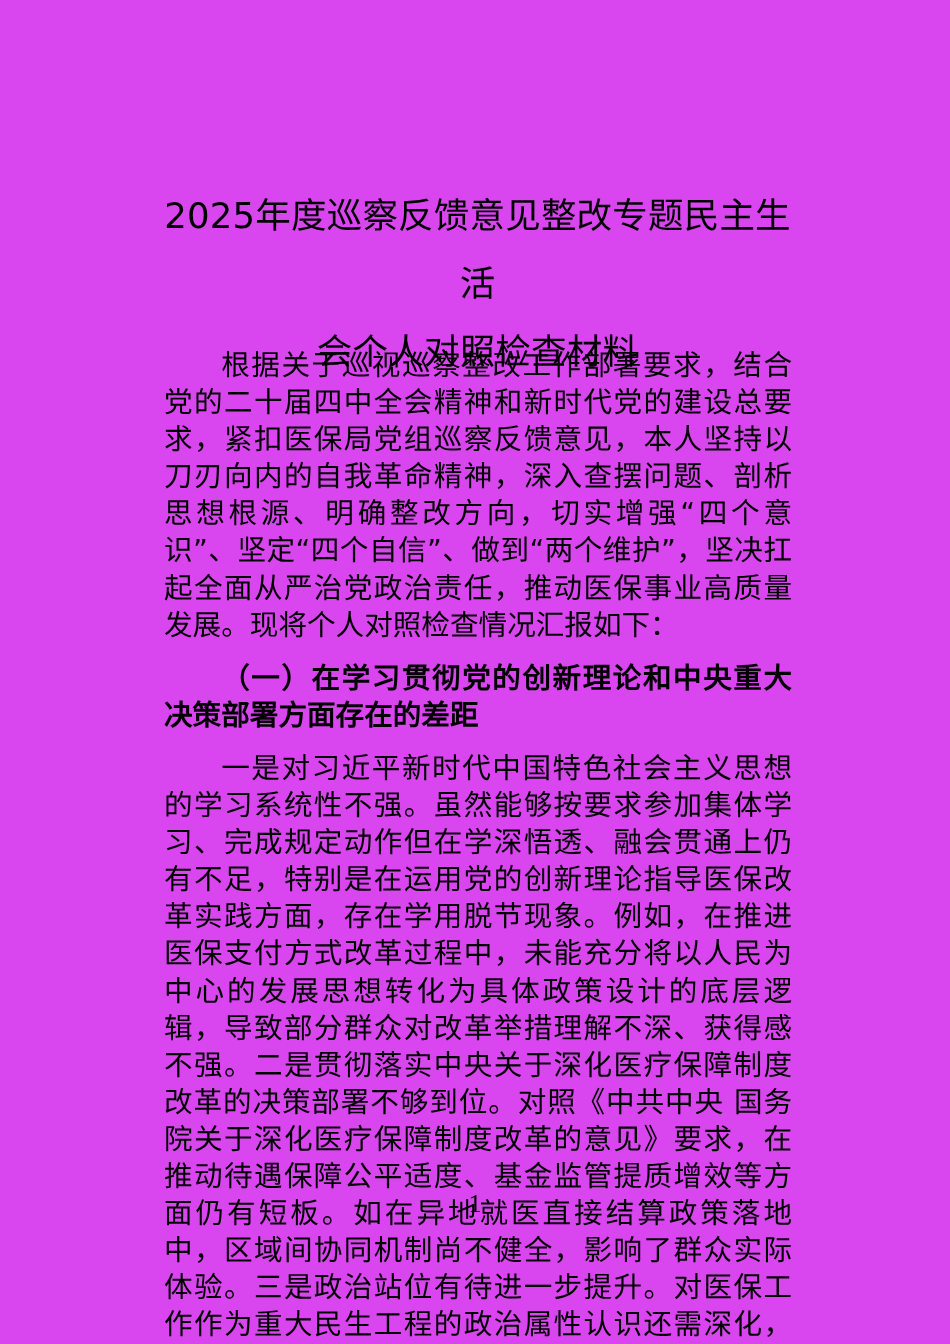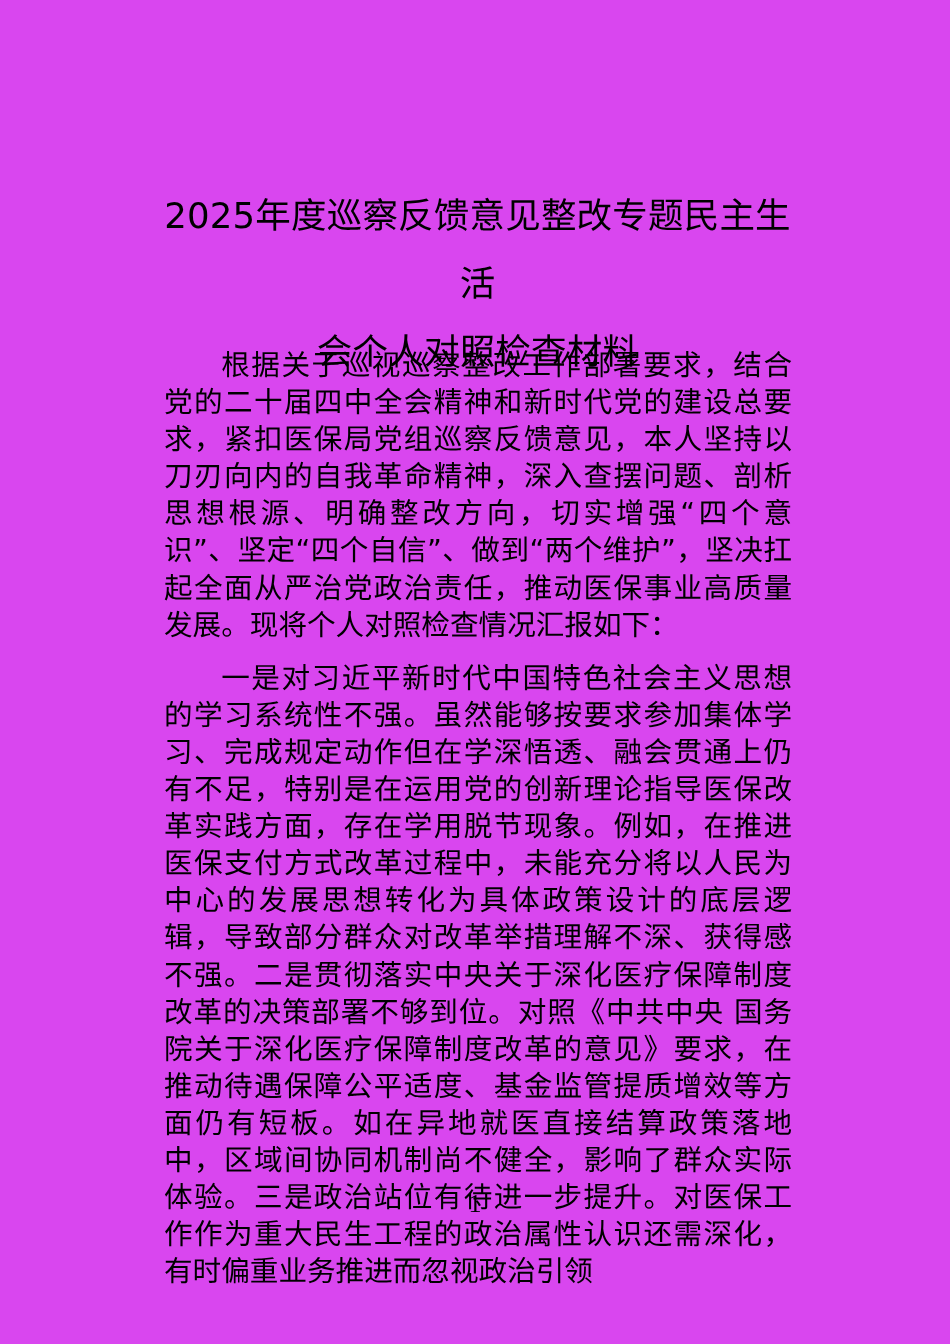--- a/index.html
+++ b/index.html
@@ -76,20 +76,21 @@
 <div class="page">
 
   <h1 class="doc-title">2025年度巡察反馈意见整改专题民主生活
 会个人对照检查材料</h1>
 
   <div class="body-block">
 
     <p class="para indent">根据关于巡视巡察整改工作部署要求，结合党的二十届四中全会精神和新时代党的建设总要求，紧扣医保局党组巡察反馈意见，本人坚持以刀刃向内的自我革命精神，深入查摆问题、剖析思想根源、明确整改方向，切实增强“四个意识”、坚定“四个自信”、做到“两个维护”，坚决扛起全面从严治党政治责任，推动医保事业高质量发展。现将个人对照检查情况汇报如下：</p>
 
 
+    <p class="para indent heading">（一）在学习贯彻党的创新理论和中央重大决策部署方面存在的差距</p>
 
     <p class="para indent">一是对习近平新时代中国特色社会主义思想的学习系统性不强。虽然能够按要求参加集体学习、完成规定动作但在学深悟透、融会贯通上仍有不足，特别是在运用党的创新理论指导医保改革实践方面，存在学用脱节现象。例如，在推进医保支付方式改革过程中，未能充分将以人民为中心的发展思想转化为具体政策设计的底层逻辑，导致部分群众对改革举措理解不深、获得感不强。二是贯彻落实中央关于深化医疗保障制度改革的决策部署不够到位。对照《中共中央 国务院关于深化医疗保障制度改革的意见》要求，在推动待遇保障公平适度、基金监管提质增效等方面仍有短板。如在异地就医直接结算政策落地中，区域间协同机制尚不健全，影响了群众实际体验。三是政治站位有待进一步提升。对医保工作作为重大民生工程的政治属性认识还需深化，有时偏重业务推进而忽视政治引领</p>
 
   </div>
 
   <div class="page-number">1</div>
 
 </div>
 
 </body></html>

